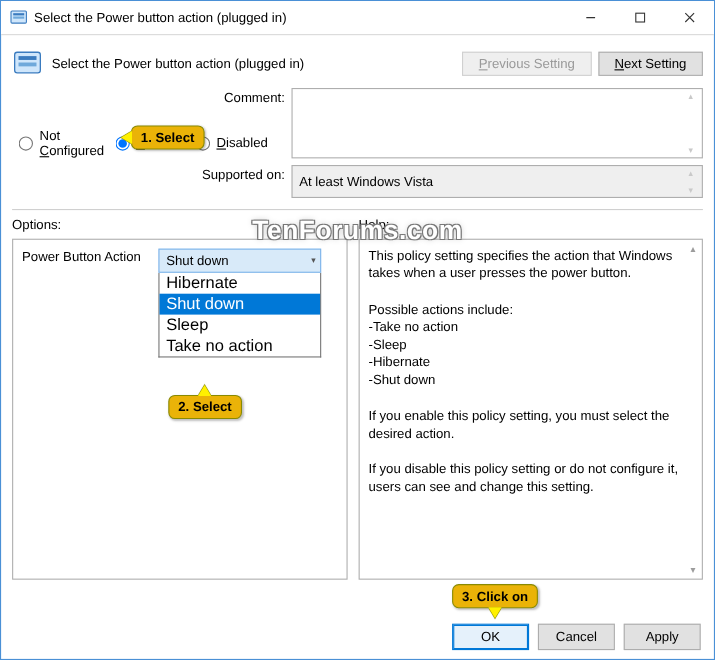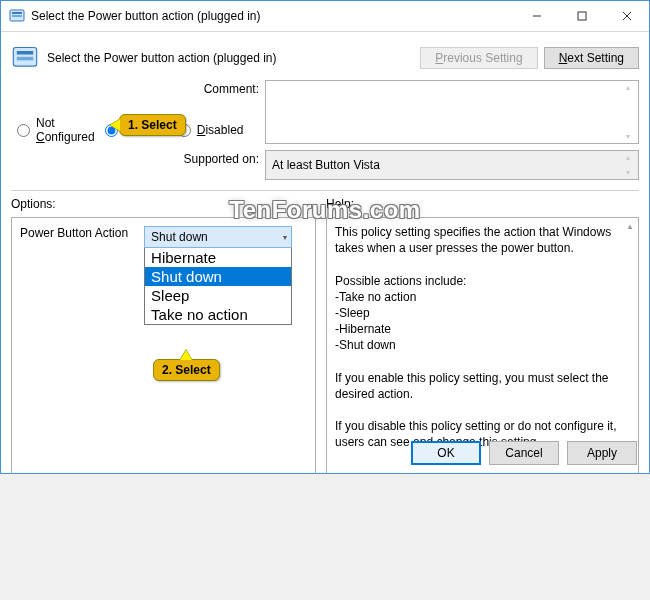--- a/index.html
+++ b/index.html
@@ -5,21 +5,21 @@
   html, body {
     margin: 0;
     padding: 0;
     font-family: "Segoe UI", Tahoma, sans-serif;
     font-size: 12px;
     background: #f0f0f0;
     color: #000;
   }
   .window {
     width: 650px;
-    height: 474px;
+    height: 600px;
     background: #fff;
     border: 1px solid #4a90d6;
     box-sizing: border-box;
     position: relative;
     overflow: hidden;
   }
   .titlebar {
     height: 30px;
     background: #fff;
     display: flex;
@@ -395,21 +395,21 @@
           <div class="comment-box">
             <div class="scroll-stub">
                 <span>▴</span>
                 <span>▾</span>
               </div>
           </div>
         </div>
         <div class="field-row">
           <div class="field-label">Supported on:</div>
           <div class="supported-box">
-            <span>At least Button Vista</span>
+            <span>At least Windows Vista</span>
             <div class="scroll-stub">
                 <span>▴</span>
                 <span>▾</span>
               </div>
           </div>
         </div>
       </div>
     </div>
 
     <div class="divider"></div>

